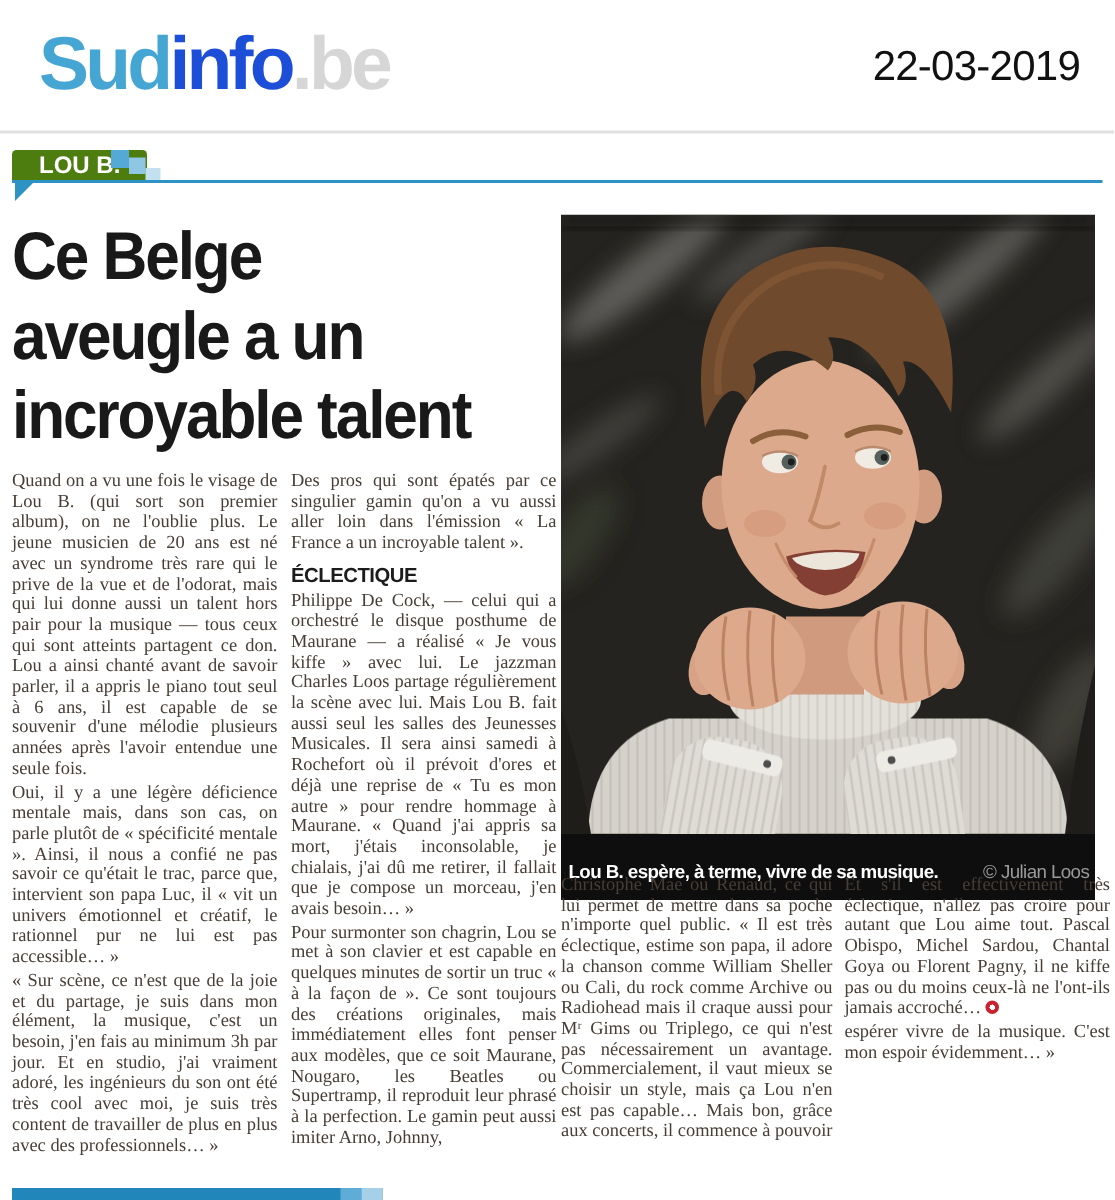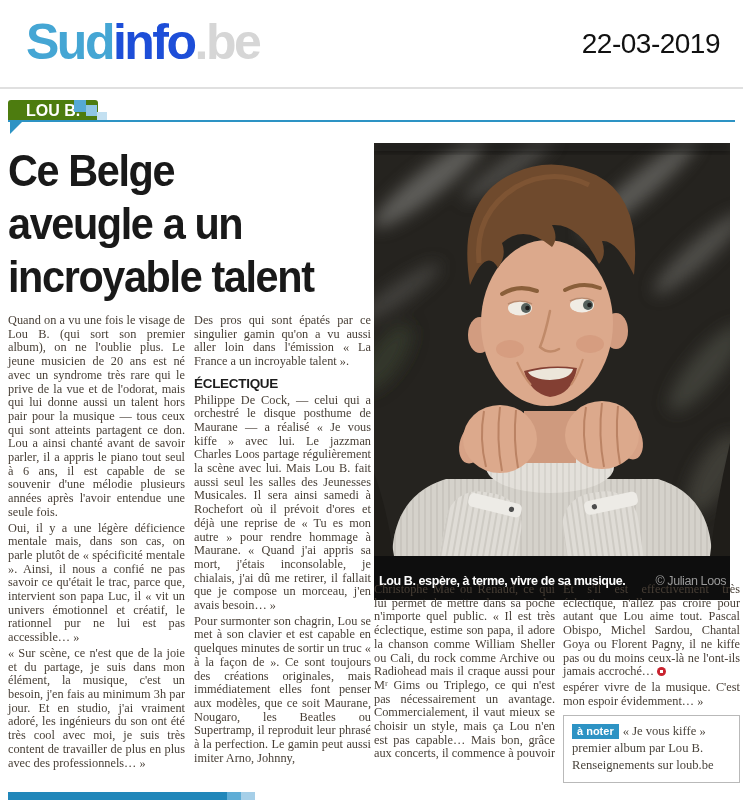--- a/index.html
+++ b/index.html
@@ -207,23 +207,20 @@
     </div>
   </div>
 
   <div class="col col3">
     <p>Christophe Mae ou Renaud, ce qui lui permet de mettre dans sa poche n'importe quel public. « Il est très éclectique, estime son papa, il adore la chanson comme William Sheller ou Cali, du rock comme Archive ou Radiohead mais il craque aussi pour Mʳ Gims ou Triplego, ce qui n'est pas nécessairement un avantage. Commercialement, il vaut mieux se choisir un style, mais ça Lou n'en est pas capable… Mais bon, grâce aux concerts, il commence à pouvoir</p>
   </div>
 
   <div class="col col4">
     <p><span>Et s'il est effectivement très éclectique, n'allez pas croire pour autant que Lou aime tout. Pascal Obispo, Michel Sardou, Chantal Goya ou Florent Pagny, il ne kiffe pas ou du moins ceux-là ne l'ont-ils jamais accroché…</span> <span class="end-dot"></span></p>
     <p>espérer vivre de la musique. C'est mon espoir évidemment… »</p>
-    <div class="note-box">
-      <span class="note-chip">à noter</span><span>« Je vous kiffe » premier album par Lou B. Renseignements sur loub.be</span>
-    </div>
   </div>
 
   <div class="bottom-bar">
     <span class="b1"></span>
     <span class="b2"></span>
   </div>
 
 </div>
 
 </body></html>

